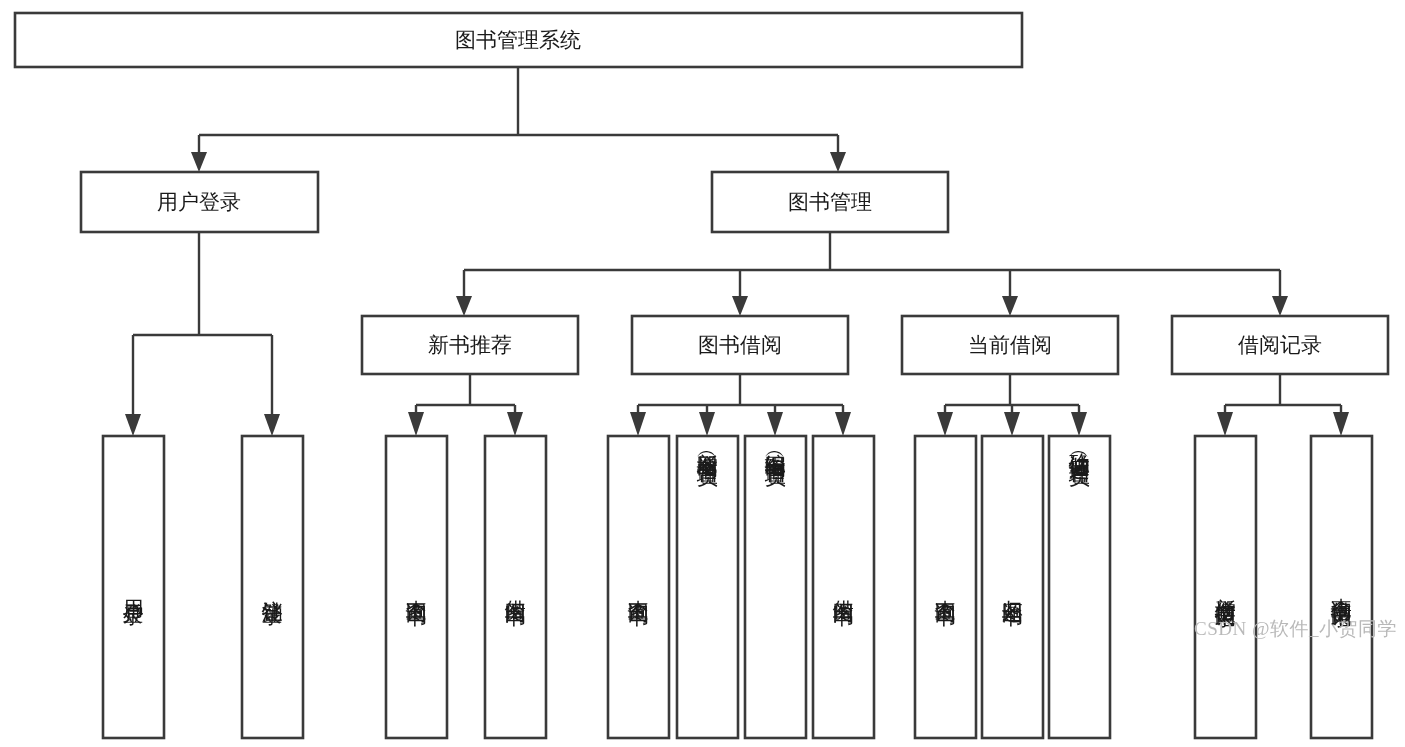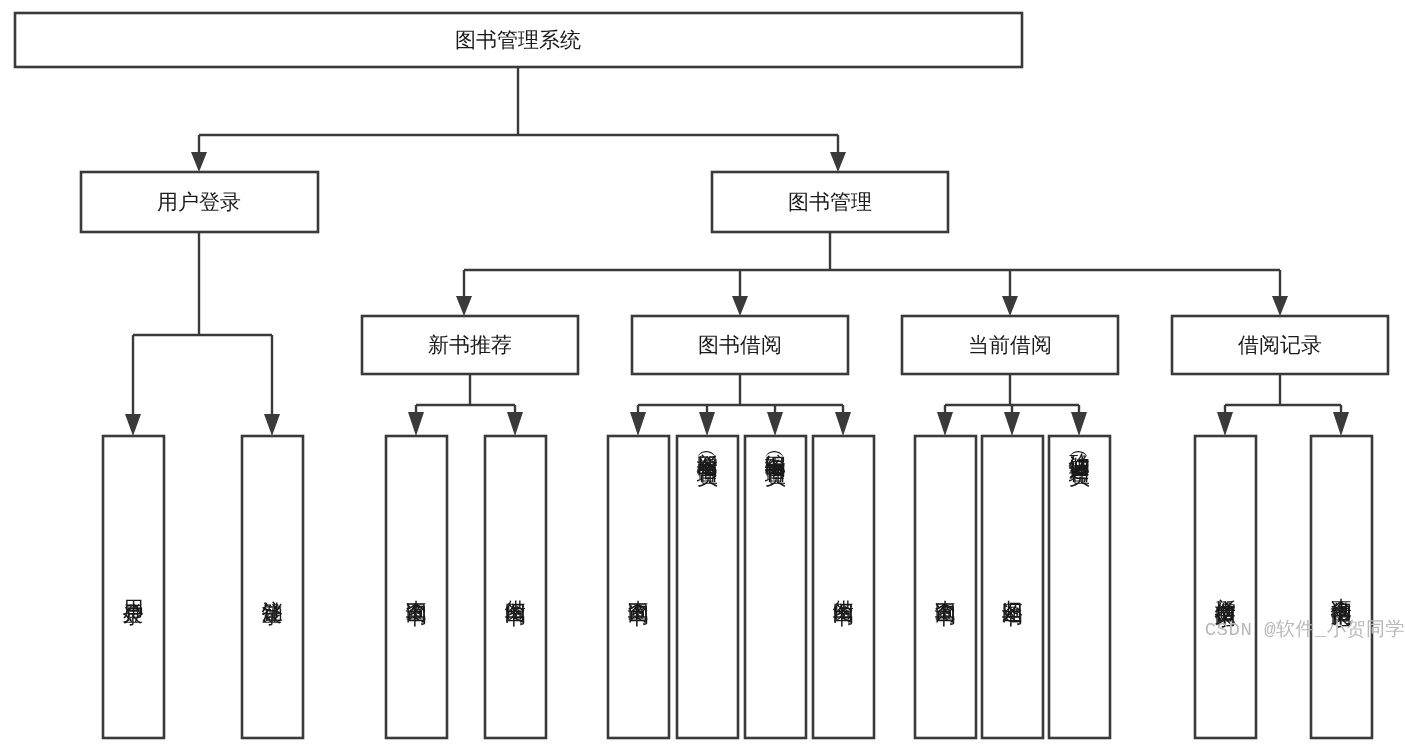--- a/index.html
+++ b/index.html
@@ -61,23 +61,23 @@
     font-family: "Liberation Sans", "DejaVu Sans", sans-serif;
     font-size: 21px;
     line-height: 1.12;
     letter-spacing: 2px;
     color: #1a1a1a;
     white-space: nowrap;
     text-align: center;
   }
   .watermark {
     position: absolute;
-    right: 0;
+    right: 8px;
     bottom: 6px;
-    font-family: Liberation Mono, monospace;
+    font-family: Liberation Serif, serif;
     font-size: 19px;
     color: #b9b9b9;
     letter-spacing: 0.5px;
     white-space: nowrap;
     pointer-events: none;
   }
 </style>
 </head>
 <body>
 

